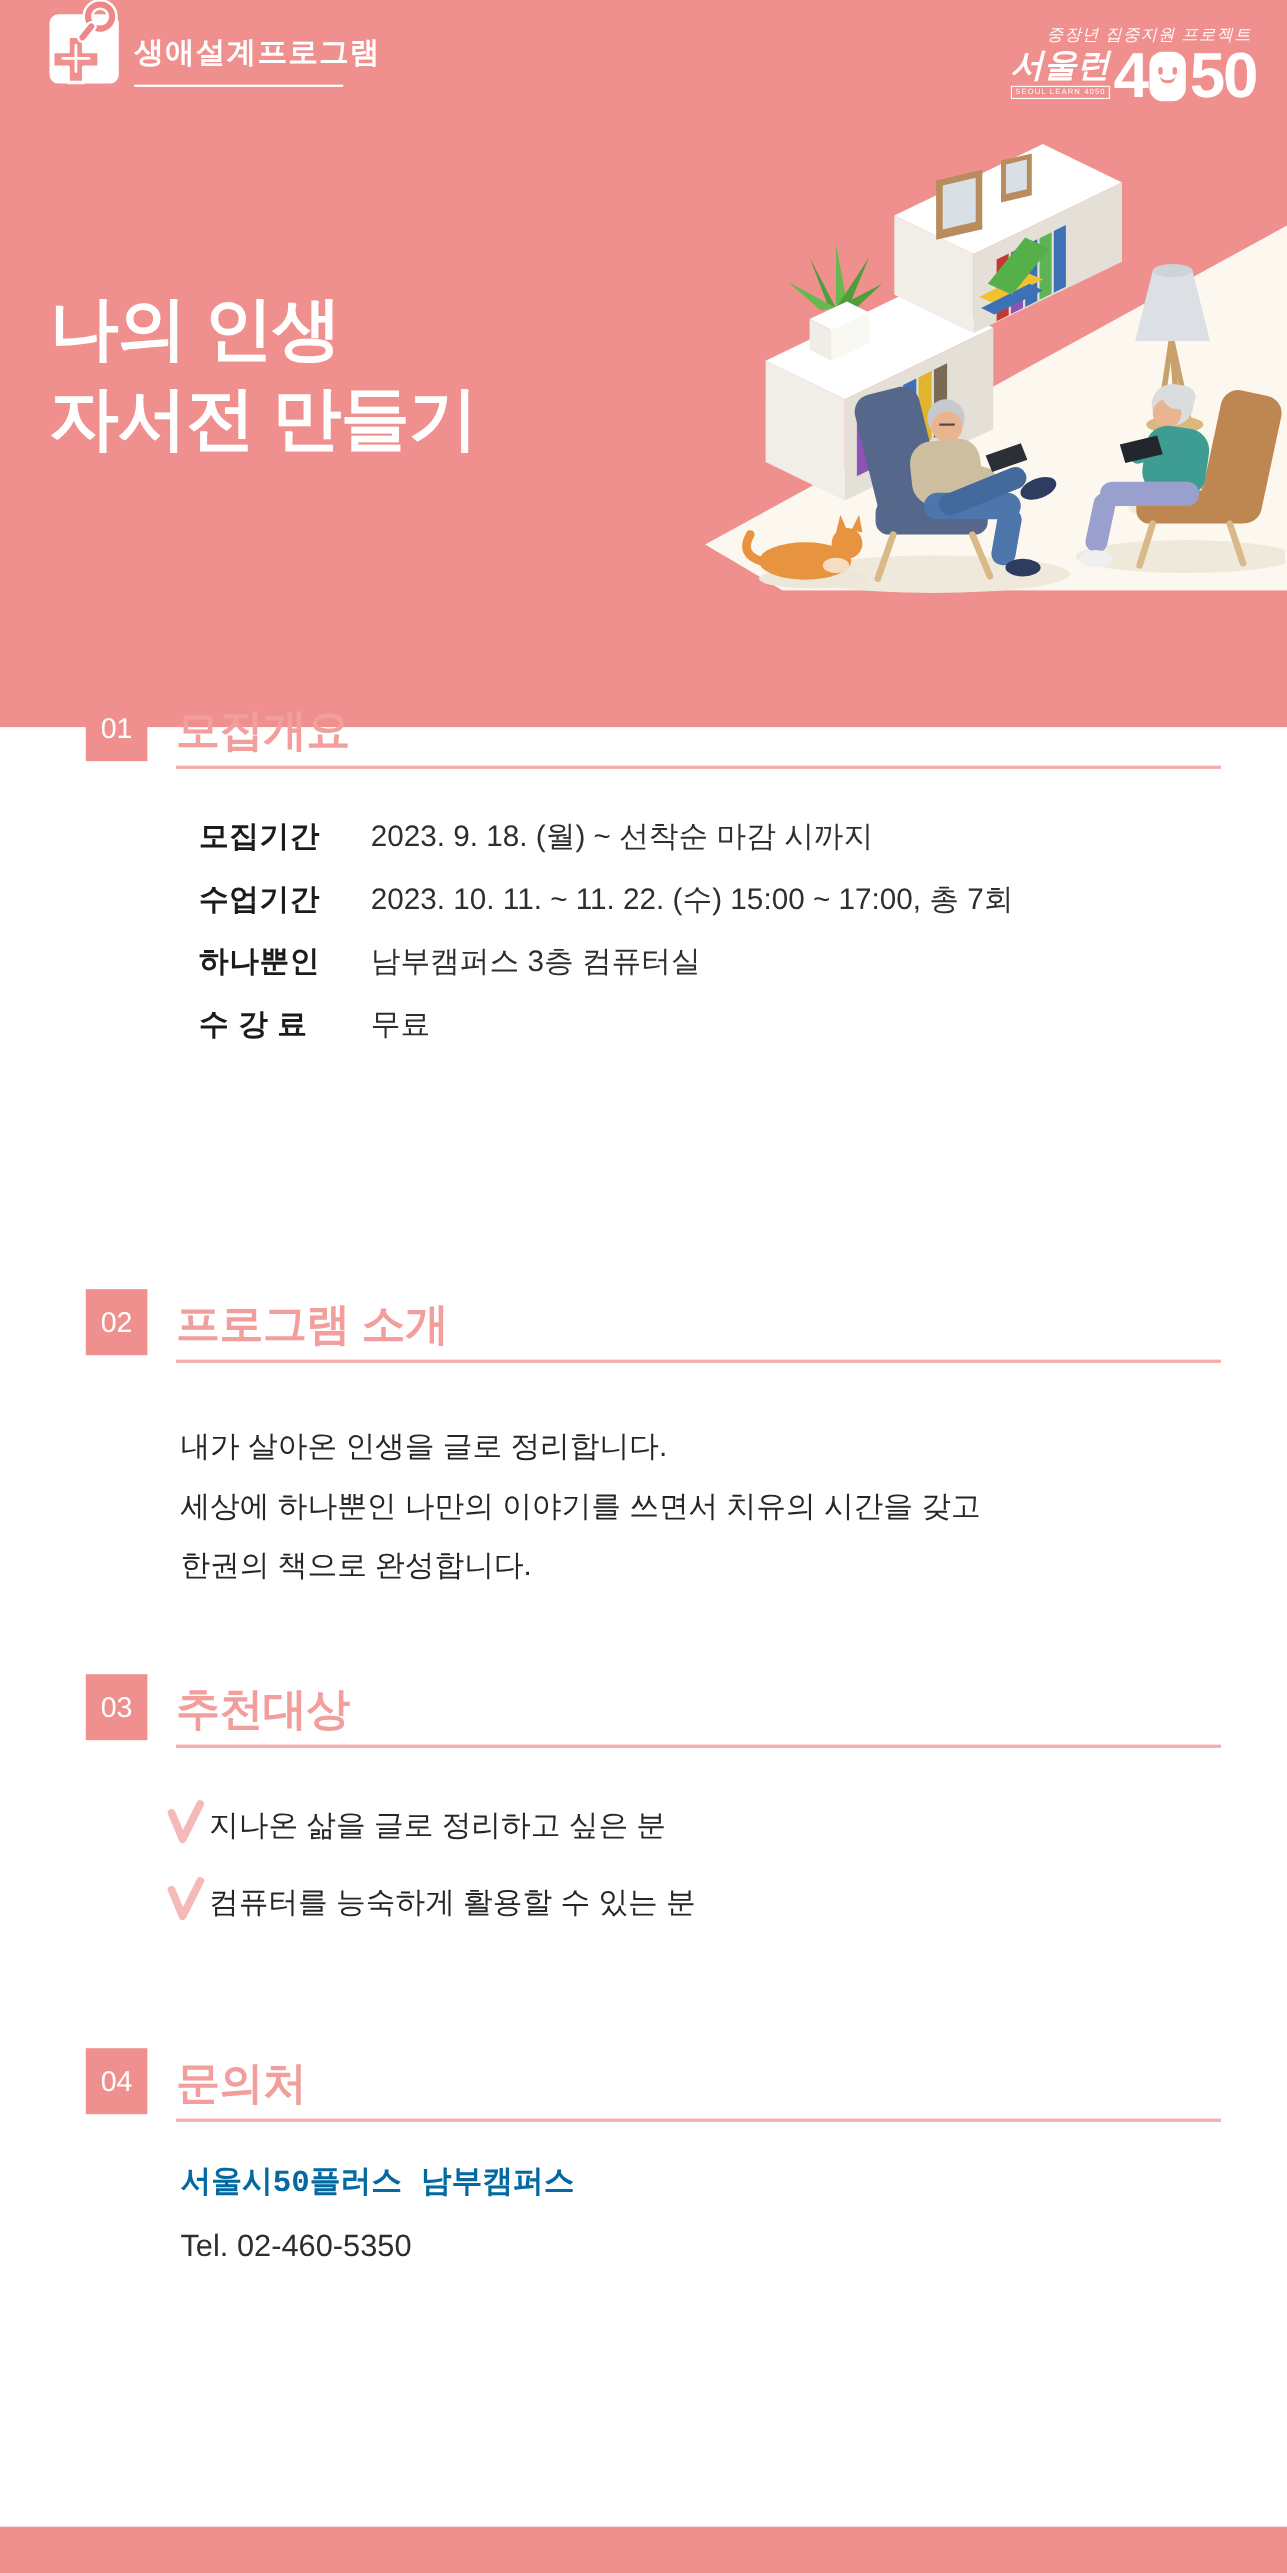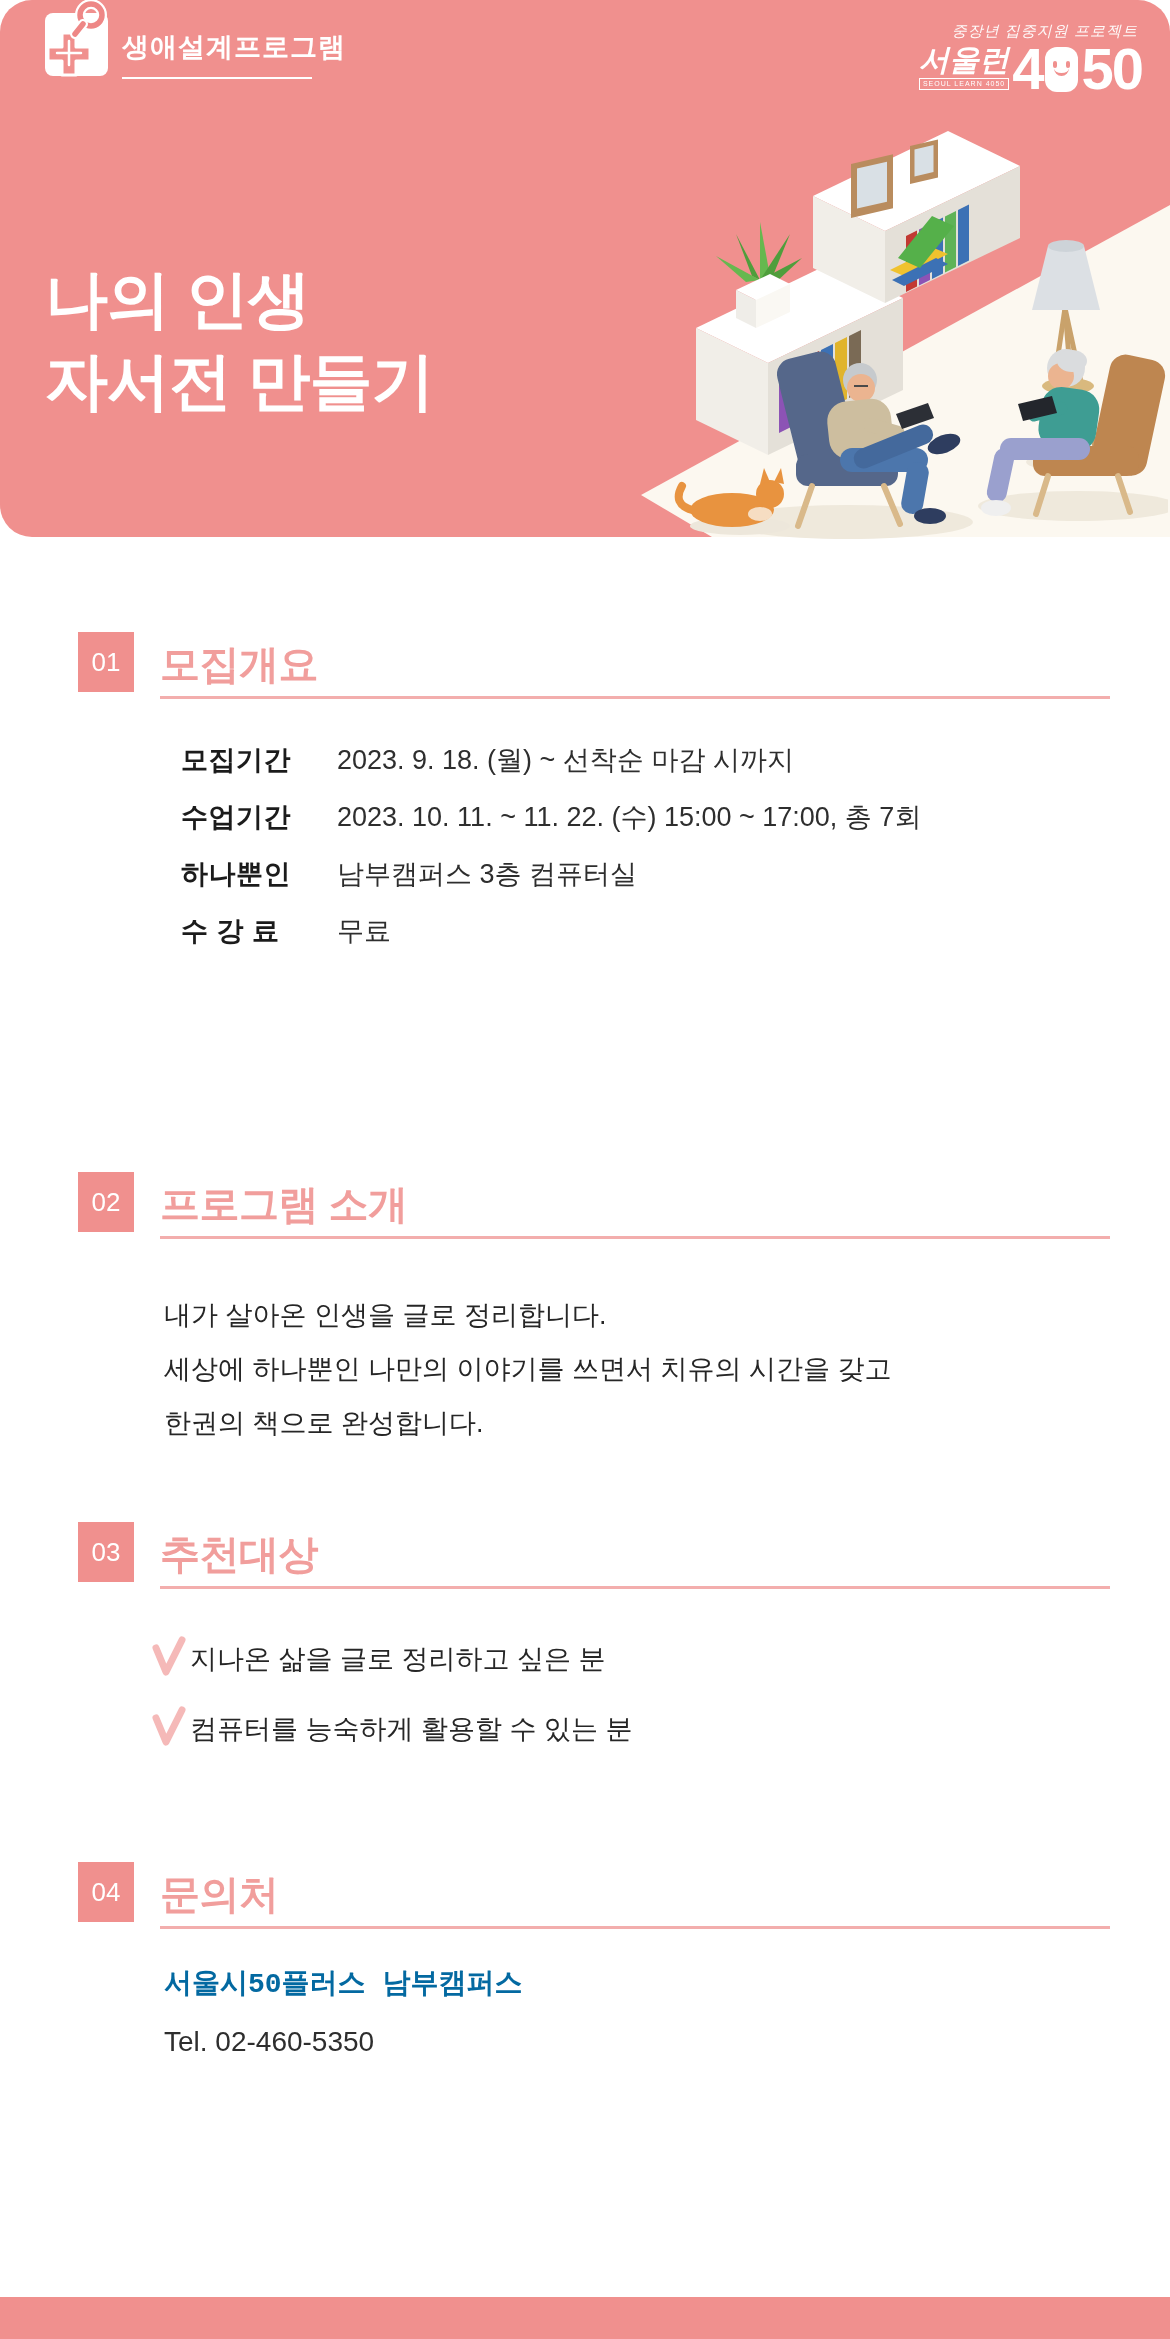--- a/index.html
+++ b/index.html
@@ -1,21 +1,21 @@
 <!DOCTYPE html>
 <html><head>
 <meta charset="utf-8">
 <style>
   * { margin:0; padding:0; box-sizing:border-box; }
   html,body { background:#ffffff; }
   body { font-family:"Liberation Sans", sans-serif; }
   .page { position:relative; width:1170px; height:2339px; background:#ffffff; overflow:hidden; margin:0 auto; }
 
   
-  .header { position:absolute; top:0; left:0; width:1170px; height:537px; background:#F0908E;border-radius:32px; }
+  .header { position:absolute; top:0; left:0; width:1170px; height:661px; background:#F0908E; }
   .floor  { position:absolute; top:0; left:0; width:1170px; height:537px; background:#FCF8F0;
             clip-path:polygon(1170px 205px, 641px 495px, 712px 537px, 1170px 537px); }
 
   .brand-left { position:absolute; top:13px; left:45px; display:flex; align-items:flex-start; }
   .icon-box { width:63px; height:63px; background:#ffffff; border-radius:8px; position:relative; flex:0 0 auto; }
   .icon-box svg { position:absolute; left:-5px; top:-16px; overflow:visible; }
   .program-wrap { margin-left:14px; padding-top:16px; }
   .program-label { color:#ffffff; font-size:27px; font-weight:700; letter-spacing:1px; }
   .program-underline { height:0; border-bottom:2px solid #ffffff; margin-top:12px; width:190px; }
 

